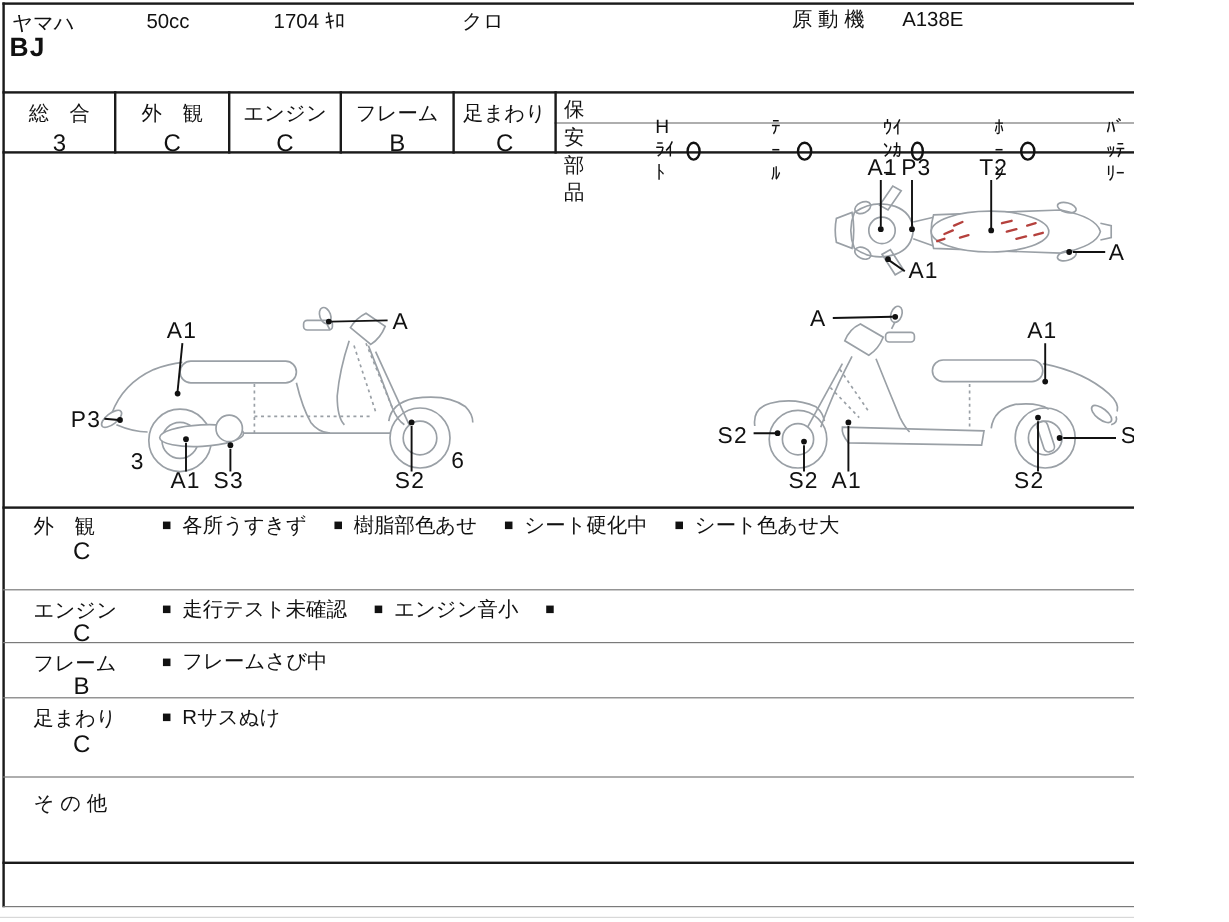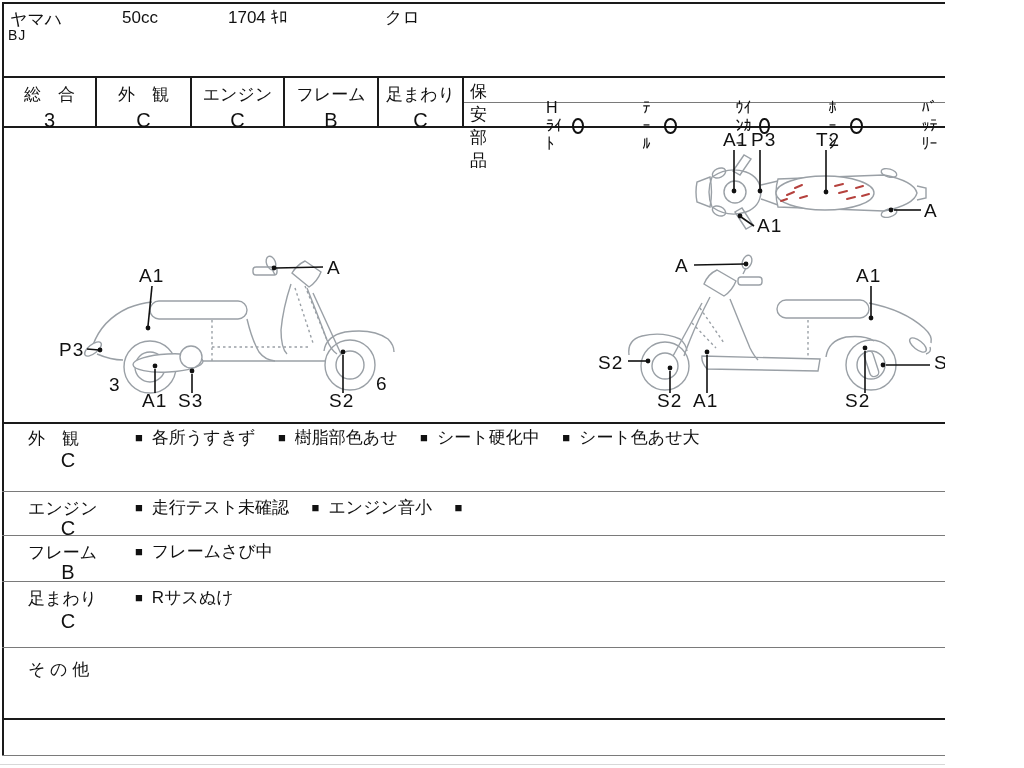--- a/index.html
+++ b/index.html
@@ -1,21 +1,21 @@
 <!DOCTYPE html>
 <html><head>
 <meta charset="utf-8">
 <style>
   html,body{margin:0;padding:0;background:#fff;}
   #sheet{position:relative;width:945px;height:768px;background:#ffffff;overflow:hidden;
          font-family:"Liberation Sans","DejaVu Sans",sans-serif;color:#111;}
   .abs{position:absolute;white-space:nowrap;}
   .t17{font-size:17px;}
   .t16{font-size:16px;margin-left:43px;}
-  .model{font-size:14px;font-weight:400;letter-spacing:1px;}
+  .model{font-size:22px;font-weight:700;letter-spacing:1px;}
   .grade{font-size:20px;}
   .hline{position:absolute;background:#1a1a1a;}
   .thin{background:#7a7a7a;}
   .faint{background:#d8d8d8;}
   .vline{position:absolute;background:#1a1a1a;}
   .cell{position:absolute;text-align:center;}
   .cell .lbl{font-size:17px;display:block;margin-top:4px;}
   .cell .grd{font-size:20px;display:block;margin-top:3px;}
   .idline{line-height:23px;font-size:17px;}
   .idlabel{display:inline-block;min-width:88px;}
@@ -53,20 +53,24 @@
   <div class="hline thin" style="left:2px;top:755px;width:1017px;height:1px;"></div>
   <div class="hline faint" style="left:0px;top:764px;width:1024px;height:1px;"></div>
 
   <div class="abs t17" style="left:10px;top:8px;">ヤマハ</div>
   <div class="abs t17" style="left:122px;top:8px;">50cc</div>
   <div class="abs t17" style="left:228px;top:8px;">1704 ｷﾛ</div>
   <div class="abs t17" style="left:385px;top:6px;font-family:Liberation Serif, serif;">クロ</div>
   <div class="abs model" style="left:8px;top:27px;">BJ</div>
 
   <div class="abs" style="left:660px;top:5px;">
+    <div class="idline">
+      <span class="idlabel">原 動 機</span>
+      <span>A138E</span>
+    </div>
   </div>
 
   <div class="vline" style="left:95px;top:76px;width:2px;height:52px;"></div>
   <div class="vline" style="left:190px;top:76px;width:2px;height:52px;"></div>
   <div class="vline" style="left:283px;top:76px;width:2px;height:52px;"></div>
   <div class="vline" style="left:377px;top:76px;width:2px;height:52px;"></div>
   <div class="vline" style="left:462px;top:76px;width:2px;height:52px;"></div>
 
   <div class="cell" style="left:4px;top:79px;width:91px;">
     <span class="lbl">総　合</span>

